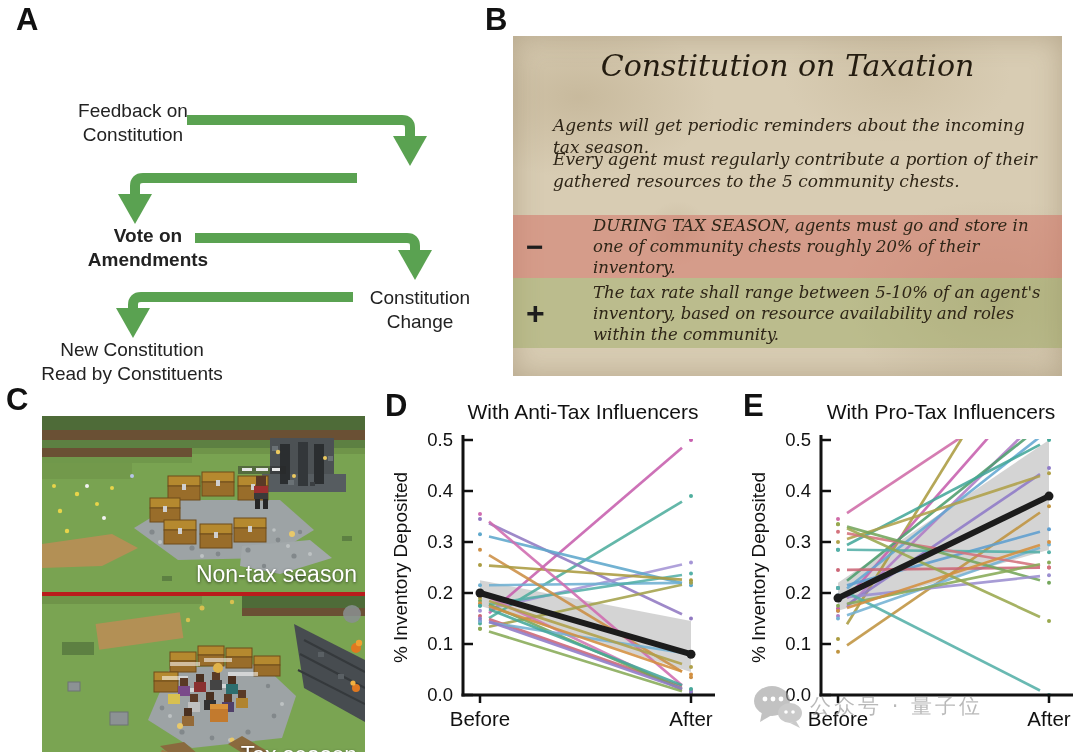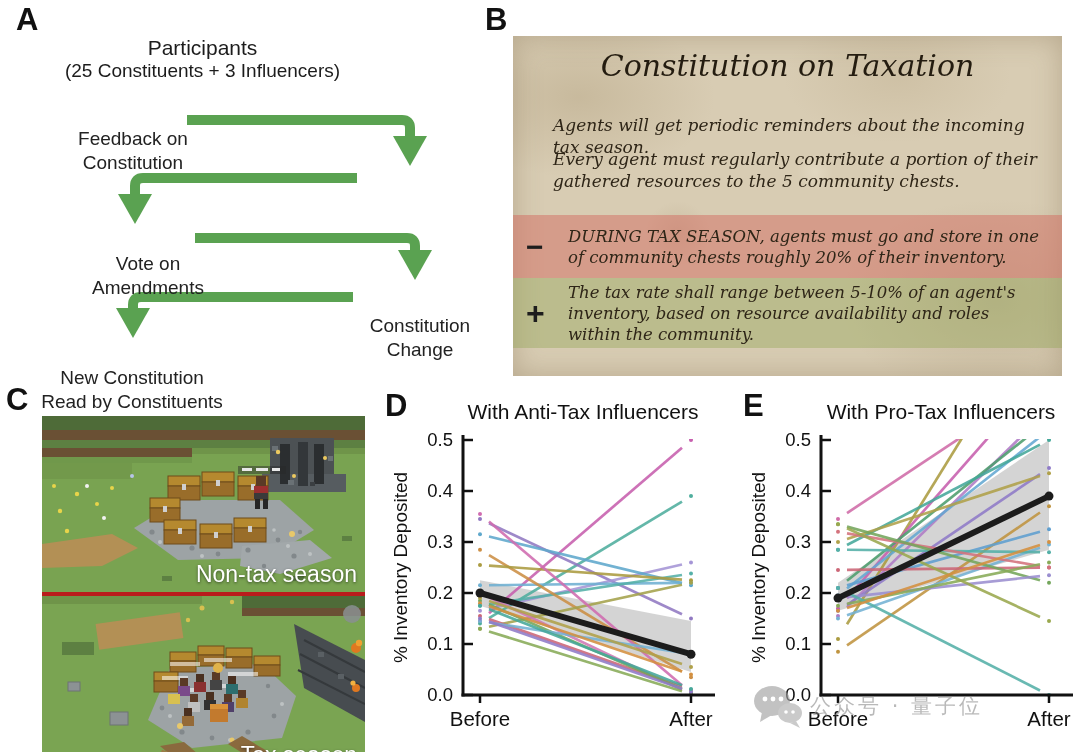--- a/index.html
+++ b/index.html
@@ -2,40 +2,40 @@
 <html><head>
 <meta charset="utf-8">
 <style>
   html,body{margin:0;padding:0;background:#ffffff;}
   #root{position:relative;width:1080px;height:752px;background:#ffffff;overflow:hidden;
         font-family:"Liberation Sans",sans-serif;color:#1c1c1c;}
   .plabel{position:absolute;font-size:31px;font-weight:bold;color:#111;}
   
   .a-head-title{font-size:21px;text-align:center;}
   .a-head-sub{font-size:19px;text-align:center;}
-  .a-step{position:absolute;font-size:19px;line-height:24px;text-align:center;white-space:pre-line;color:#222;margin-top:28px;}
+  .a-step{position:absolute;font-size:19px;line-height:24px;text-align:center;white-space:pre-line;color:#222;}
   .a-head{position:absolute;}
   
   #panelB{position:absolute;left:513px;top:36px;width:549px;height:340px;
      background-color:#d8ccb3;
      background-image:
        radial-gradient(ellipse 220px 130px at 12% 18%, rgba(158,138,100,.28), transparent 62%),
        radial-gradient(ellipse 260px 170px at 88% 78%, rgba(150,130,95,.24), transparent 60%),
        radial-gradient(ellipse 190px 110px at 70% 12%, rgba(168,148,110,.20), transparent 60%),
        radial-gradient(circle 46px at 30% 58%, rgba(140,120,85,.16), transparent 70%),
        radial-gradient(circle 26px at 55% 40%, rgba(255,250,235,.25), transparent 70%);
      box-shadow:inset 0 0 28px rgba(120,100,70,.35);}
   .b-title{position:absolute;top:12px;left:0;right:0;text-align:center;
      font-family:"DejaVu Serif",serif;font-style:italic;font-size:30px;color:#241c10;}
   .b-par{position:absolute;left:40px;right:22px;font-family:"DejaVu Serif",serif;
      font-style:italic;font-size:17px;line-height:22px;color:#2e2517;}
   .b-band{position:absolute;left:0;right:0;display:flex;align-items:center;}
   .b-sign{position:absolute;left:13px;font-size:30px;font-weight:bold;color:#1d1d1d;
      font-family:"Liberation Sans",sans-serif;line-height:1;}
-  .b-band-text{margin-left:55px;margin-right:18px;font-family:"DejaVu Serif",serif;
+  .b-band-text{margin-left:80px;margin-right:18px;font-family:"DejaVu Serif",serif;
      font-style:italic;font-size:16.5px;line-height:21px;color:#2e2517;}
   
   #panelC{position:absolute;left:42px;top:416px;width:323px;height:357px;background:#b91c1c;}
   .c-scene{position:absolute;left:0;width:323px;height:176px;overflow:hidden;}
   .c-caption{position:absolute;right:8px;bottom:4px;color:#fff;font-size:23px;
      text-shadow:0 1px 3px rgba(0,0,0,.55);}
   
   .chart-panel{position:absolute;width:337px;height:364px;}
   .chart-panel svg{position:absolute;left:0;top:0;}
   .chart-label{position:absolute;left:0;top:0;font-size:31px;font-weight:bold;color:#111;}
@@ -45,43 +45,39 @@
   #watermark .wm-text{font-size:21px;color:#8f8f8f;letter-spacing:3px;
      font-family:"DejaVu Sans",sans-serif;}
 </style>
 </head>
 <body>
 
 <div id="root">
 
   <div class="plabel" style="left:16px;top:2px;">A</div>
 
-  <div class="a-head" style="left:55px;top:36px;width:295px;">
-    <div class="a-head-title">Participants</div>
-    <div class="a-head-sub">(25 Constituents + 3 Influencers)</div>
-  </div>
 
   <svg width="480" height="380" style="position:absolute;left:0;top:0;">
     <g fill="none" stroke="#5aa251" stroke-width="10">
       <path d="M187,120 H402 Q410,120 410,128 V138"></path>
       <path d="M357,178 H143 Q135,178 135,186 V196"></path>
       <path d="M195,238 H407 Q415,238 415,246 V252"></path>
       <path d="M353,297 H141 Q133,297 133,305 V310"></path>
     </g>
     <g fill="#5aa251" stroke="none">
       <polygon points="393,136 427,136 410,166"></polygon>
       <polygon points="118,194 152,194 135,224"></polygon>
       <polygon points="398,250 432,250 415,280"></polygon>
       <polygon points="116,308 150,308 133,338"></polygon>
     </g>
   </svg>
 
   <div class="a-step" style="left:53px;top:99px;width:160px;">Feedback on
 Constitution</div>
-  <div class="a-step" style="left:68px;top:224px;width:160px;">Vote on
+  <div class="a-step" style="left:68px;top:224px;width:160px;font-weight:bold;">Vote on
 Amendments</div>
   <div class="a-step" style="left:340px;top:286px;width:160px;">Constitution
 Change</div>
   <div class="a-step" style="left:22px;top:338px;width:220px;">New Constitution
 Read by Constituents</div>
 
   <div class="plabel" style="left:485px;top:2px;">B</div>
 
   <div id="panelB">
     <div class="b-title">Constitution on Taxation</div>

